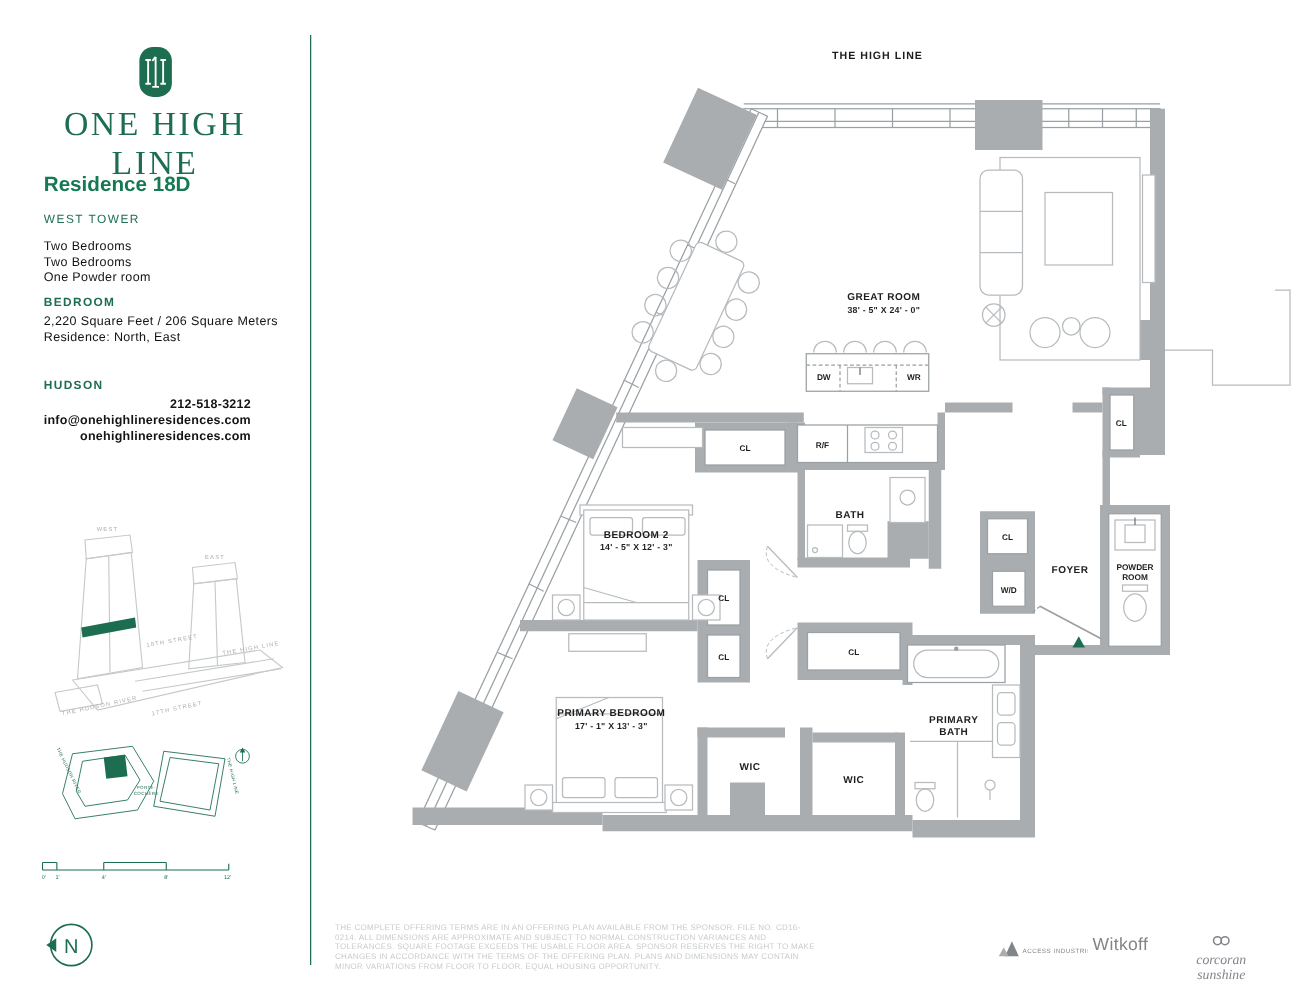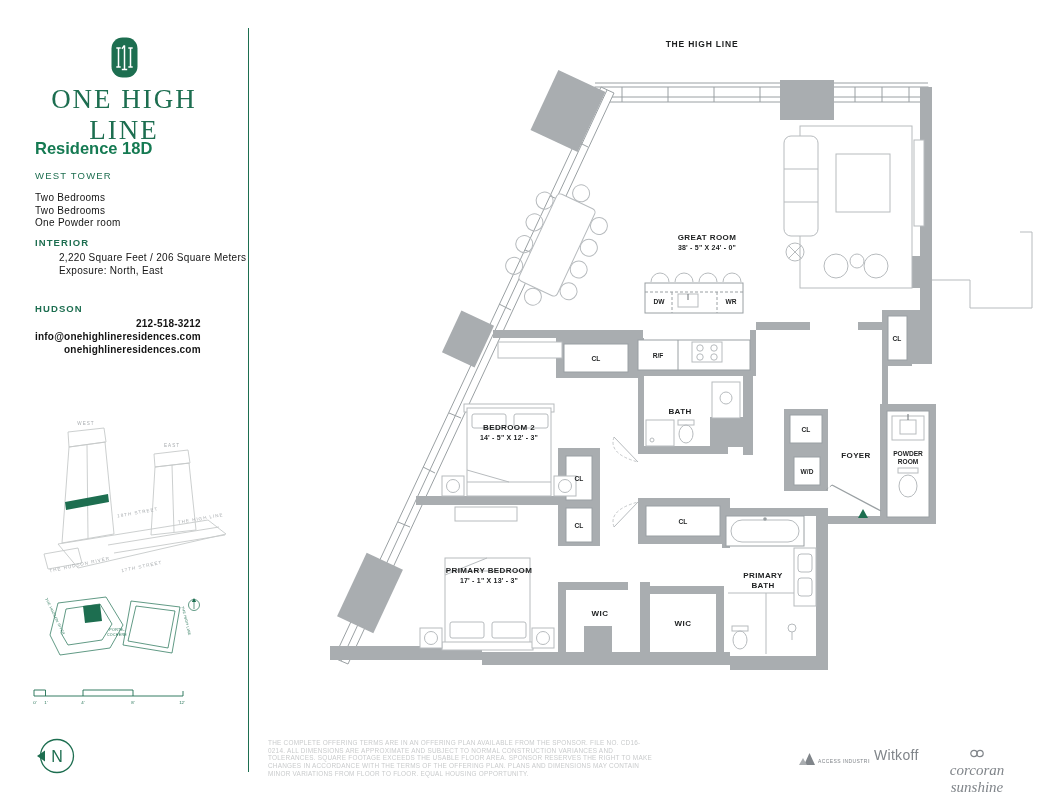--- a/index.html
+++ b/index.html
@@ -8,28 +8,28 @@
   .abs { position:absolute; }
   #divider { left:248px; top:28px; width:1px; height:744px; background:#1d6e50; }
   #brand-name { left:24px; top:84px; width:200px; text-align:center;
     font-family:"Liberation Serif", serif; font-size:27px; letter-spacing:2px; color:#1d6e50; }
   #res-title { left:35px; top:139px; font-size:16.5px; font-weight:bold; color:#157a52; }
   #res-tower { left:35px; top:170px; font-size:9.5px; font-weight:normal; letter-spacing:1.2px; color:#1d6e50; }
   .side-body { font-size:10px; line-height:12.5px; color:#141414; letter-spacing:.3px; }
   .side-head { font-size:9.5px; font-weight:bold; letter-spacing:1.1px; color:#1d6e50; }
   #features { left:35px; top:192px; }
   #interior-head { left:35px; top:237px; }
-  #interior-body { left:35px; top:251px; line-height:13px;margin-left:24px; }
+  #interior-body { left:35px; top:251px; line-height:13px; }
   #contact-head { left:35px; top:303px; }
   #contact-body { left:35px; top:317px; line-height:13px; font-weight:bold; letter-spacing:.2px;text-align:right; }
   #disclaimer { left:268px; top:739px; width:388px; font-size:6.4px; line-height:7.7px;
     color:#c9cbcc; letter-spacing:.25px; text-transform:uppercase; }
   #witkoff { left:874px; top:747px; font-size:14px; font-weight:normal; color:#80858a; letter-spacing:.3px; }
   #corcoran { left:938px; top:744px; width:78px; text-align:center; color:#80858a; }
-  #corcoran .word { font-family:"Liberation Serif", serif; font-style:italic; font-size:15px; }
+  #corcoran .word { font-family:"Liberation Serif", serif; font-style:italic; font-size:11px; }
   svg text { font-family:"Liberation Sans", sans-serif; }
   .room-label { font-size:8px; font-weight:bold; fill:#1c1e1f; letter-spacing:.4px; text-anchor:middle; }
   .dim-label  { font-size:7px; font-weight:bold; fill:#1c1e1f; letter-spacing:.2px; text-anchor:middle; }
   .fix-label  { font-size:6.6px; font-weight:bold; fill:#1c1e1f; text-anchor:middle; }
   .ctx-label  { font-size:8.5px; font-weight:bold; fill:#1c1e1f; letter-spacing:.8px; text-anchor:middle; }
   .axon-label { font-size:4.6px; fill:#a9adb0; letter-spacing:1px; text-anchor:middle; }
   .site-label { font-size:3.6px; fill:#1d6e50; letter-spacing:.3px; text-anchor:middle; }
   .tick-label { font-size:4.4px; fill:#1d6e50; text-anchor:middle; }
   .wall { fill:#a9adb0; }
   .thin { stroke:#9aa0a3; stroke-width:1; fill:none; }
@@ -60,24 +60,24 @@
 
   <div class="abs" id="res-title">Residence 18D</div>
   <div class="abs" id="res-tower">WEST TOWER</div>
 
   <div class="abs side-body" id="features">
     <div>Two Bedrooms</div>
     <div>Two Bedrooms</div>
     <div>One Powder room</div>
   </div>
 
-  <div class="abs side-head" id="interior-head">INTERIOR</div>
+  <div class="abs side-head" id="interior-head">BEDROOM</div>
   <div class="abs side-body" id="interior-body">
     <div>2,220 Square Feet / 206 Square Meters</div>
-    <div>Exposure: North, East</div>
+    <div>Residence: North, East</div>
   </div>
 
   <div class="abs side-head" id="contact-head">HUDSON</div>
   <div class="abs side-body" id="contact-body">
     <div>212-518-3212</div>
     <div>info@onehighlineresidences.com</div>
     <div>onehighlineresidences.com</div>
   </div>
 
   <svg class="abs" style="left:38px;top:416px" width="202" height="162" viewBox="0 0 202 162">

